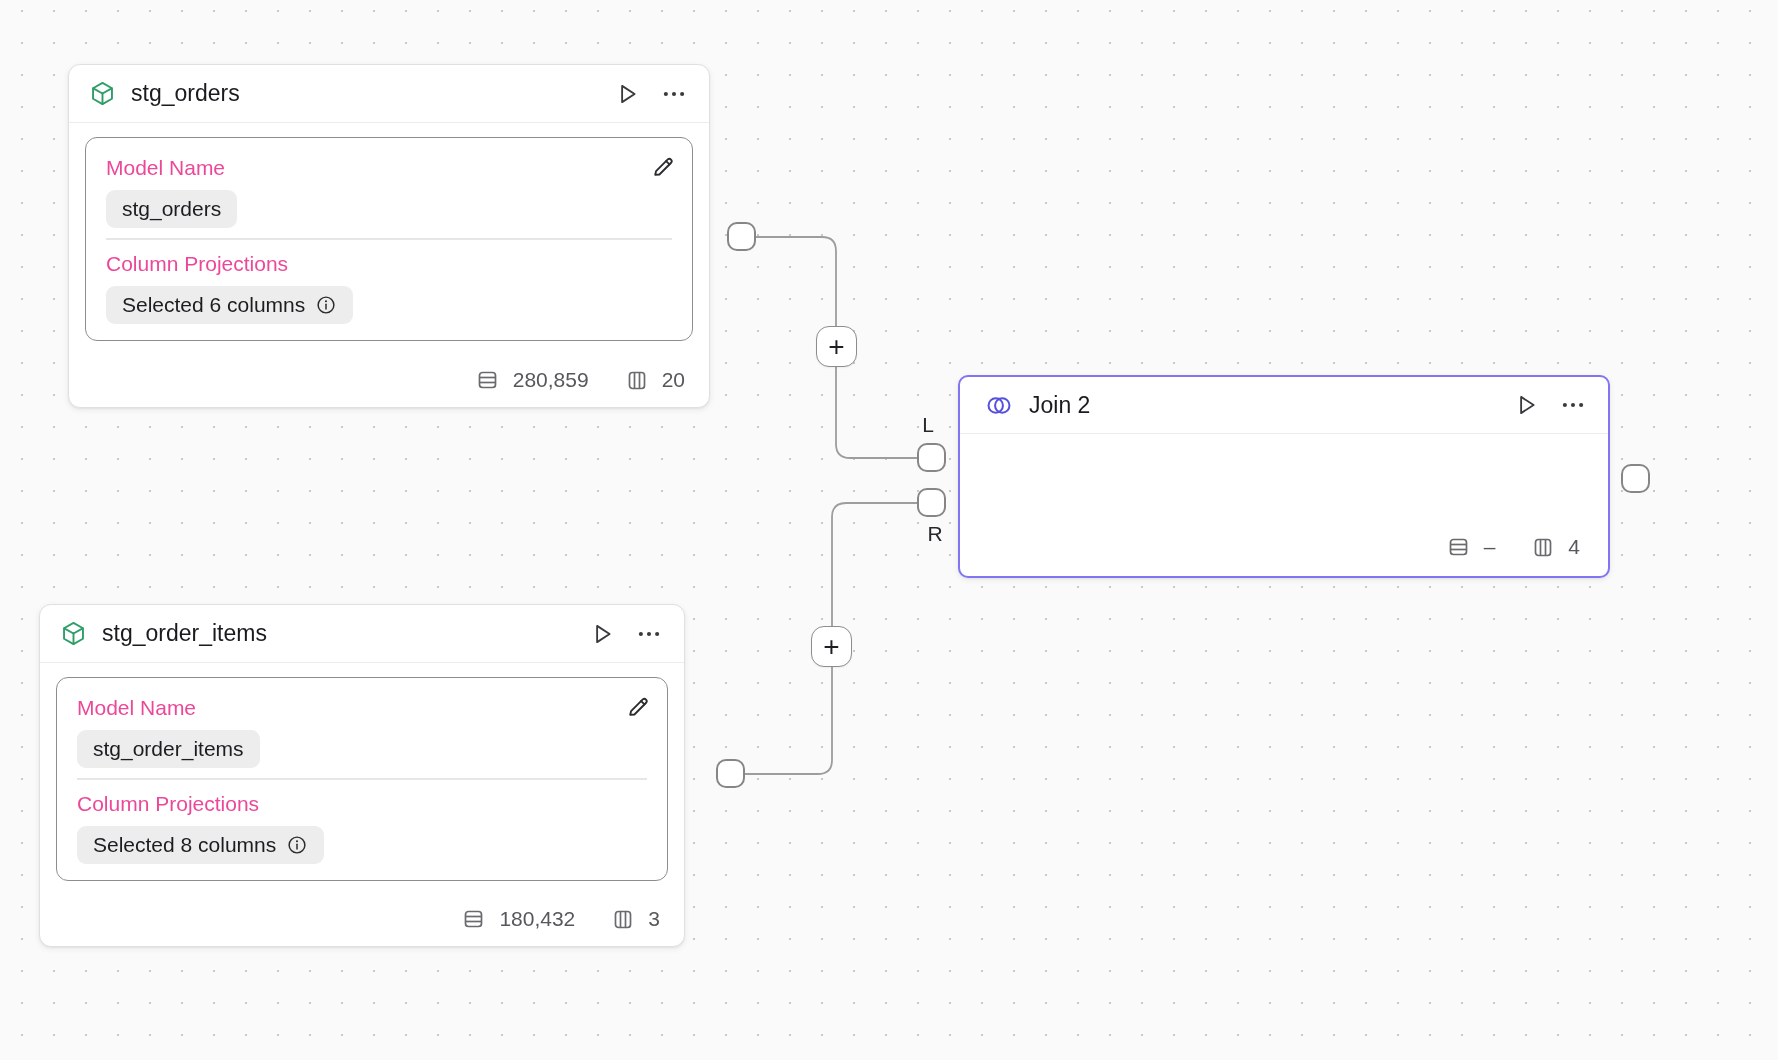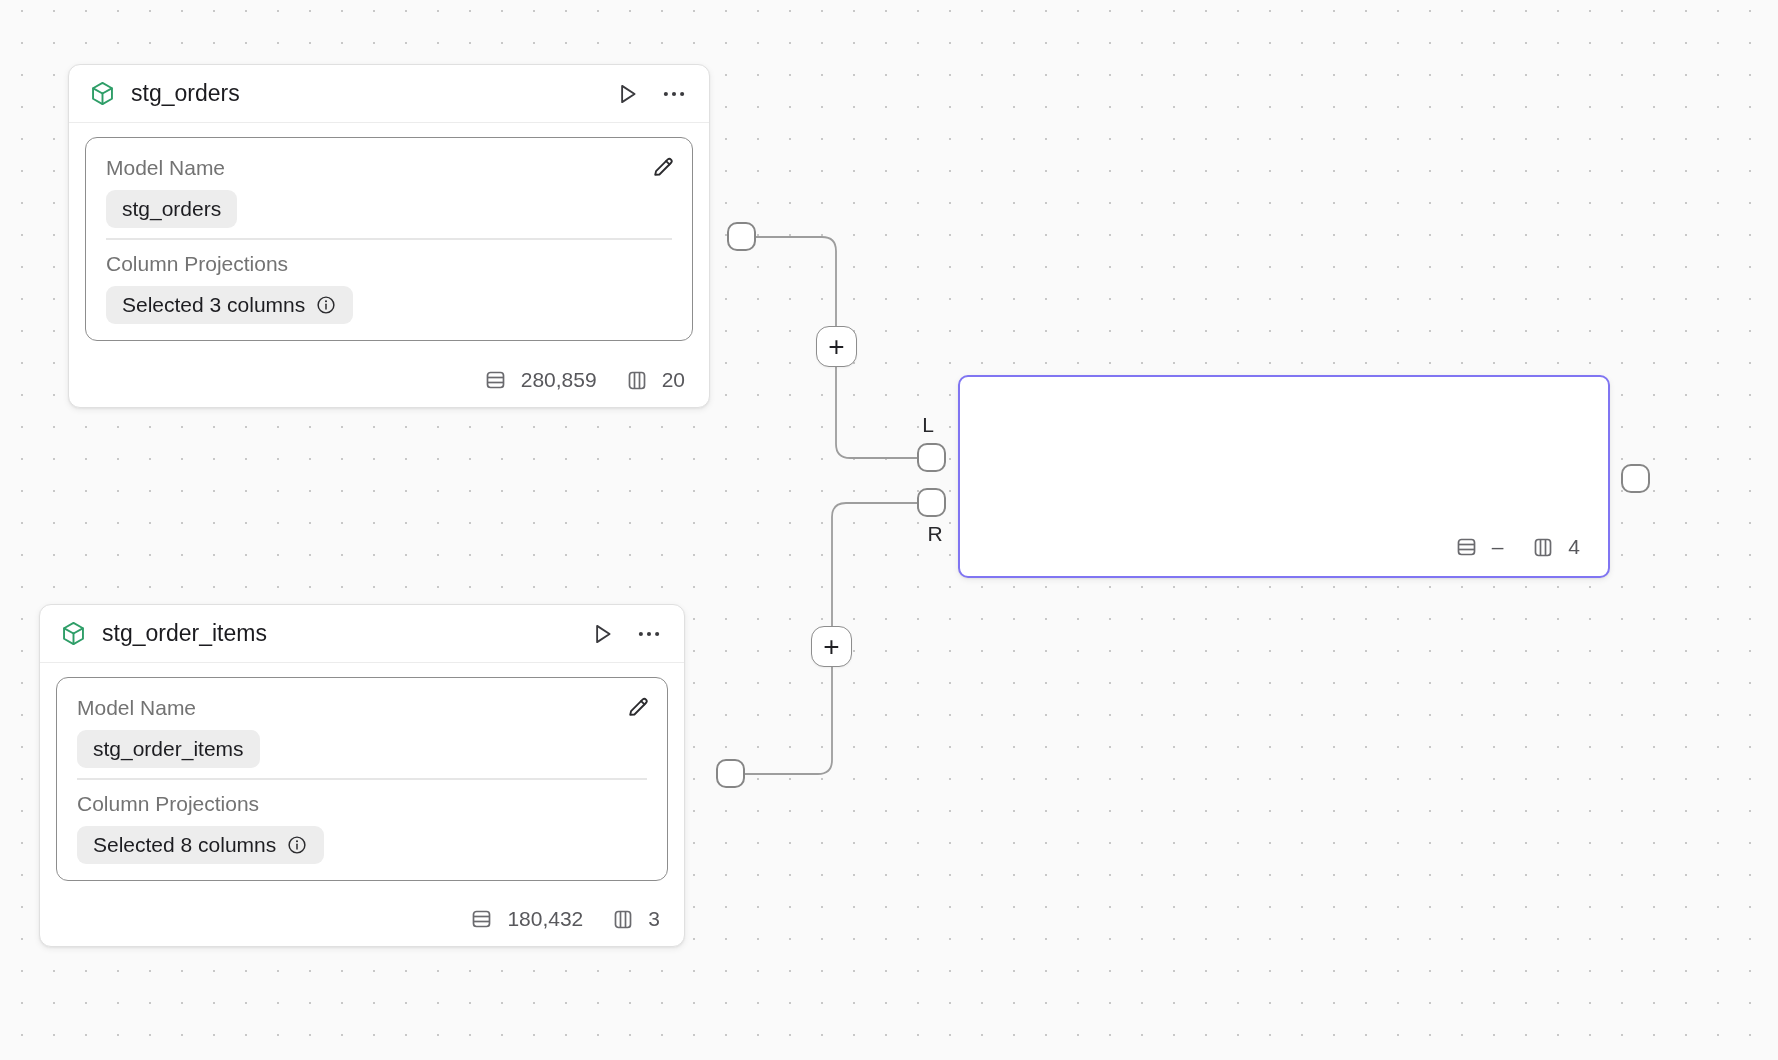--- a/index.html
+++ b/index.html
@@ -31,32 +31,32 @@
   }
   .node-title{font-size:23px;font-weight:500;color:#1b1b1f;white-space:nowrap;}
   .header-actions{margin-left:auto;display:flex;align-items:center;gap:21px;}
   .icon-btn{display:flex;align-items:center;justify-content:center;cursor:pointer;background:none;border:none;padding:0;}
 
   .inner-card{
     position:relative;margin:14px 16px 0 16px;height:204px;box-sizing:border-box;
     border:1.5px solid #8d8d8d;border-radius:12px;background:#fff;
     padding:17px 20px 0 20px;
   }
-  .field-label{font-size:21px;color:#737373;line-height:26px;}
+  .field-label{font-size:21px;color:#ec4899;line-height:26px;}
   .pill{
     display:inline-flex;align-items:center;gap:10px;margin-top:9px;
     background:#ededed;border-radius:9px;padding:6px 16px;
     font-size:21px;font-weight:500;color:#1d1d21;line-height:26px;
   }
   .card-divider{height:1.5px;background:#e6e6e6;margin:10px 0 11px 0;border:none;}
   .pencil-btn{position:absolute;top:16px;right:16px;}
 
   .node-footer{
     position:absolute;right:24px;bottom:7px;height:40px;
-    display:flex;align-items:center;gap:28px;color:#58585c;font-size:21px;font-weight:500;
+    display:flex;align-items:center;gap:36px;color:#58585c;font-size:21px;font-weight:500;
   }
   .stat-group{display:flex;align-items:center;gap:13px;}
 
   
   .join-node{border:2px solid #8075f2;border-radius:10px;}
   .combine-btn{
     display:flex;align-items:center;justify-content:center;
     margin:18px 20px 0 20px;height:68px;box-sizing:border-box;
     border:1.5px solid #8d8d8d;border-radius:10px;background:#fff;
     font-size:23px;font-weight:600;color:#161619;cursor:pointer;
@@ -122,21 +122,21 @@
           <path d="M14.9 6.5 l3.1 3.1"></path>
         </svg>
       </button>
       <div class="field-label">Model Name</div>
       <div class="pill">
         <span>stg_orders</span>
       </div>
       <hr class="card-divider">
       <div class="field-label">Column Projections</div>
       <div class="pill">
-        <span>Selected 3 columns</span>
+        <span>Selected 6 columns</span>
         <span class="icon-btn">
           <svg width="22" height="22" viewBox="0 0 24 24" fill="none" stroke="#2b2b2e" stroke-width="1.6">
             <circle cx="12" cy="12" r="8.6"></circle>
             <line x1="12" y1="11.2" x2="12" y2="16.4" stroke-linecap="round"></line>
             <circle cx="12" cy="7.9" r="1.15" fill="#2b2b2e" stroke="none"></circle>
           </svg>
         </span>
       </div>
     </div>
 
@@ -233,20 +233,43 @@
             <line x1="9.5" y1="4" x2="9.5" y2="20"></line>
               <line x1="14.5" y1="4" x2="14.5" y2="20"></line>
           </svg>
         </span>
         <span>3</span>
       </span>
     </div>
   </div>
 
   <div class="node join-node" style="left:958px;top:375px;width:652px;height:203px;">
+    <div class="node-header" style="height:57px;padding-left:24px;">
+      <span class="icon-btn">
+        <svg width="30" height="27" viewBox="0 0 24 24" fill="none" stroke="#564fe0" stroke-width="1.8">
+          <circle cx="9.1" cy="12" r="6.4"></circle>
+            <circle cx="14.9" cy="12" r="6.4"></circle>
+        </svg>
+      </span>
+      <span class="node-title">Join 2</span>
+      <span class="header-actions">
+        <button class="icon-btn">
+          <svg width="26" height="26" viewBox="0 0 24 24" fill="none" stroke="#3a3a3e" stroke-width="1.7" stroke-linejoin="round">
+            <path d="M7.5 4.5 L19 12 L7.5 19.5 Z"></path>
+          </svg>
+        </button>
+        <button class="icon-btn">
+          <svg width="26" height="26" viewBox="0 0 24 24" fill="#3a3a3e">
+            <circle cx="4.5" cy="12" r="1.9"></circle>
+              <circle cx="12" cy="12" r="1.9"></circle>
+              <circle cx="19.5" cy="12" r="1.9"></circle>
+          </svg>
+        </button>
+      </span>
+    </div>
 
 
     <div class="node-footer" style="right:28px;bottom:9px;">
       <span class="stat-group">
         <span class="icon-btn">
           <svg width="25" height="24" viewBox="0 0 24 24" fill="none" stroke="#6a6a6e" stroke-width="1.7">
             <rect x="4" y="4.5" width="16" height="15" rx="3"></rect>
             <line x1="4" y1="9.5" x2="20" y2="9.5"></line>
               <line x1="4" y1="14.5" x2="20" y2="14.5"></line>
           </svg>

